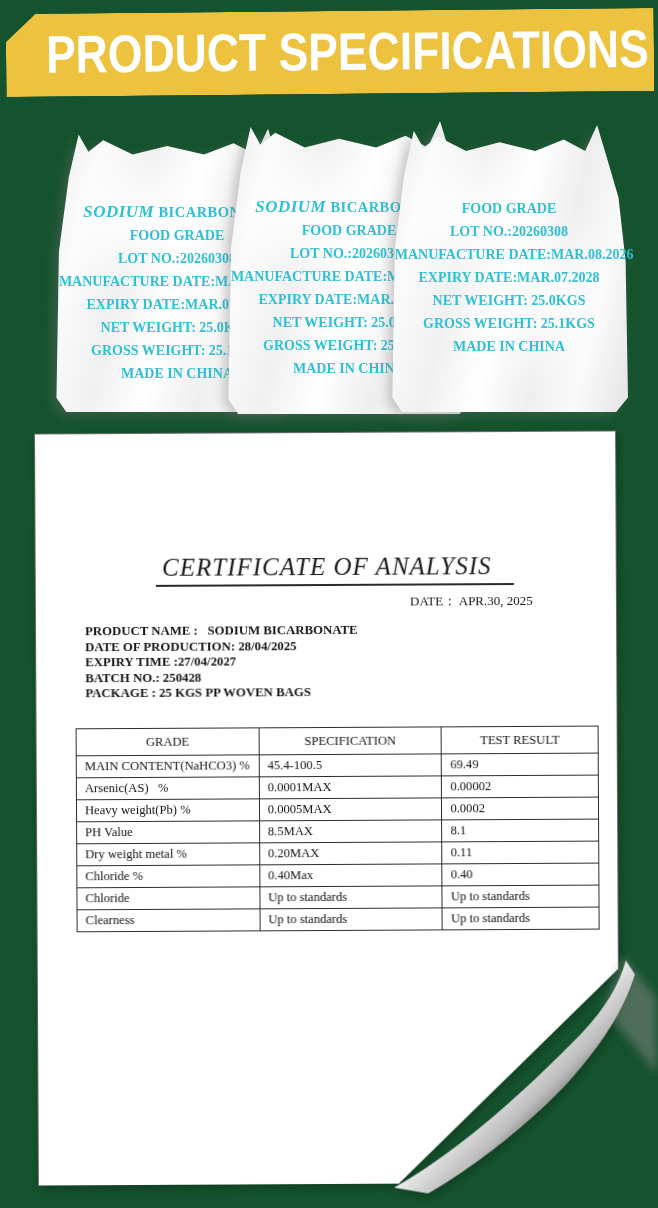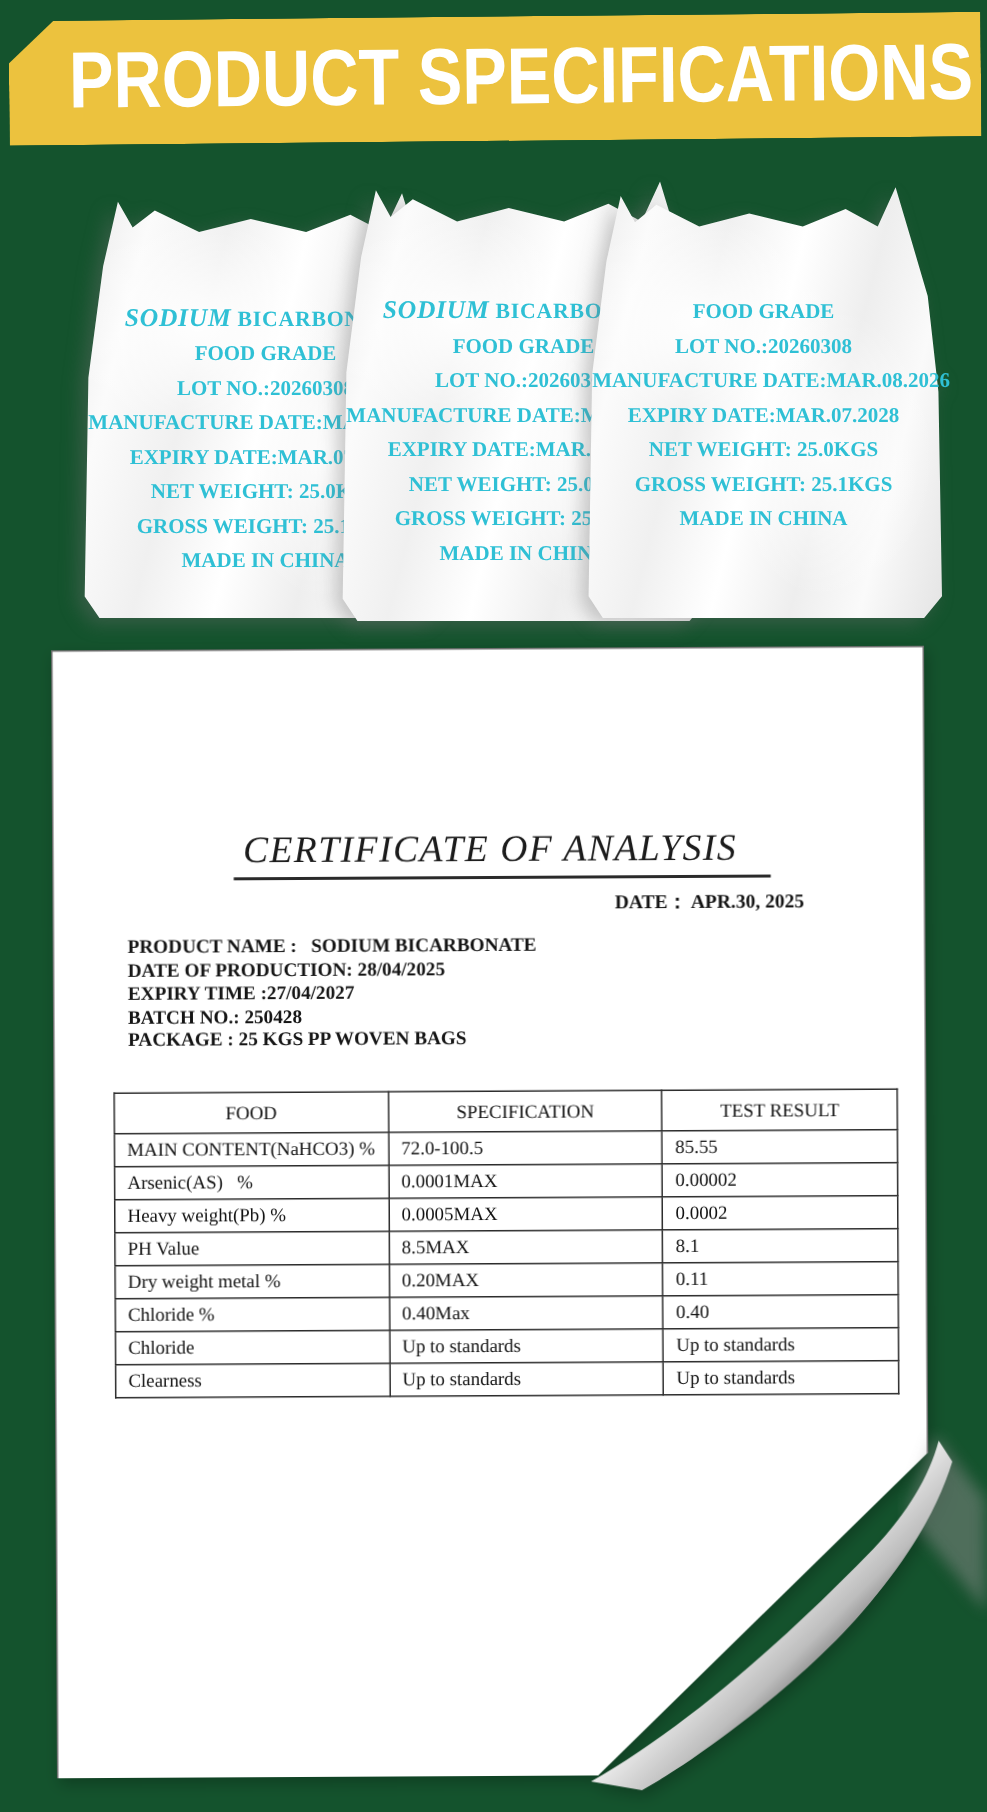--- a/index.html
+++ b/index.html
@@ -43,21 +43,21 @@
               filter:drop-shadow(2px 4px 5px rgba(0,0,0,0.25));}
   .sheet{position:absolute;inset:0;background:#ffffff;
          border:1px solid #6e6e6e;border-bottom:none;
          clip-path:polygon(0 0,100% 0,100% 71.5%,62% 100%,0 100%);}
   .curl{position:absolute;right:-40px;bottom:-12px;width:290px;height:250px;pointer-events:none;}
 
   .cert-title-row{position:absolute;left:0;top:120px;width:100%;text-align:center;}
   .cert-title{display:inline-block;font-style:italic;font-size:25px;letter-spacing:1px;
               color:#1b1b1b;border-bottom:2px solid #2a2a2a;padding:0 22px 3px 6px;
               margin-left:18px;}
-  .cert-date{position:absolute;left:374px;top:160px;font-size:13px;font-weight:bold;
+  .cert-date{position:absolute;left:374px;top:160px;font-size:13px;font-weight:normal;
              color:#141414;white-space:pre;}
   .cert-info{position:absolute;left:49px;top:190px;color:#151515;}
   .info-line{font-size:12.8px;font-weight:bold;line-height:15.6px;white-space:pre;}
 
   .coa-table{position:absolute;left:39px;top:294px;width:523px;border-collapse:collapse;
              color:#111;}
   .coa-table th,.coa-table td{border:1.2px solid var(--table-border,#2b2b2b);
              font-size:12.6px;font-weight:normal;white-space:pre;}
   .coa-table th{height:24px;text-align:center;}
   .coa-table td{height:21px;padding:0 0 0 8px;text-align:left;margin-top:42px;}
@@ -129,30 +129,30 @@
         <div class="info-line">PRODUCT NAME :   SODIUM BICARBONATE</div>
         <div class="info-line">DATE OF PRODUCTION: 28/04/2025</div>
         <div class="info-line">EXPIRY TIME :27/04/2027</div>
         <div class="info-line">BATCH NO.: 250428</div>
         <div class="info-line">PACKAGE : 25 KGS PP WOVEN BAGS</div>
       </div>
 
       <table class="coa-table">
         <thead>
           <tr>
-            <th class="col-item">FOOD</th>
+            <th class="col-item">GRADE</th>
             <th class="col-spec">SPECIFICATION</th>
             <th class="col-test">TEST RESULT</th>
           </tr>
         </thead>
         <tbody>
           <tr>
             <td>MAIN CONTENT(NaHCO3) %</td>
-            <td>72.0-100.5</td>
-            <td>85.55</td>
+            <td>45.4-100.5</td>
+            <td>69.49</td>
           </tr>
           <tr>
             <td>Arsenic(AS)   %</td>
             <td>0.0001MAX</td>
             <td>0.00002</td>
           </tr>
           <tr>
             <td>Heavy weight(Pb) %</td>
             <td>0.0005MAX</td>
             <td>0.0002</td>

